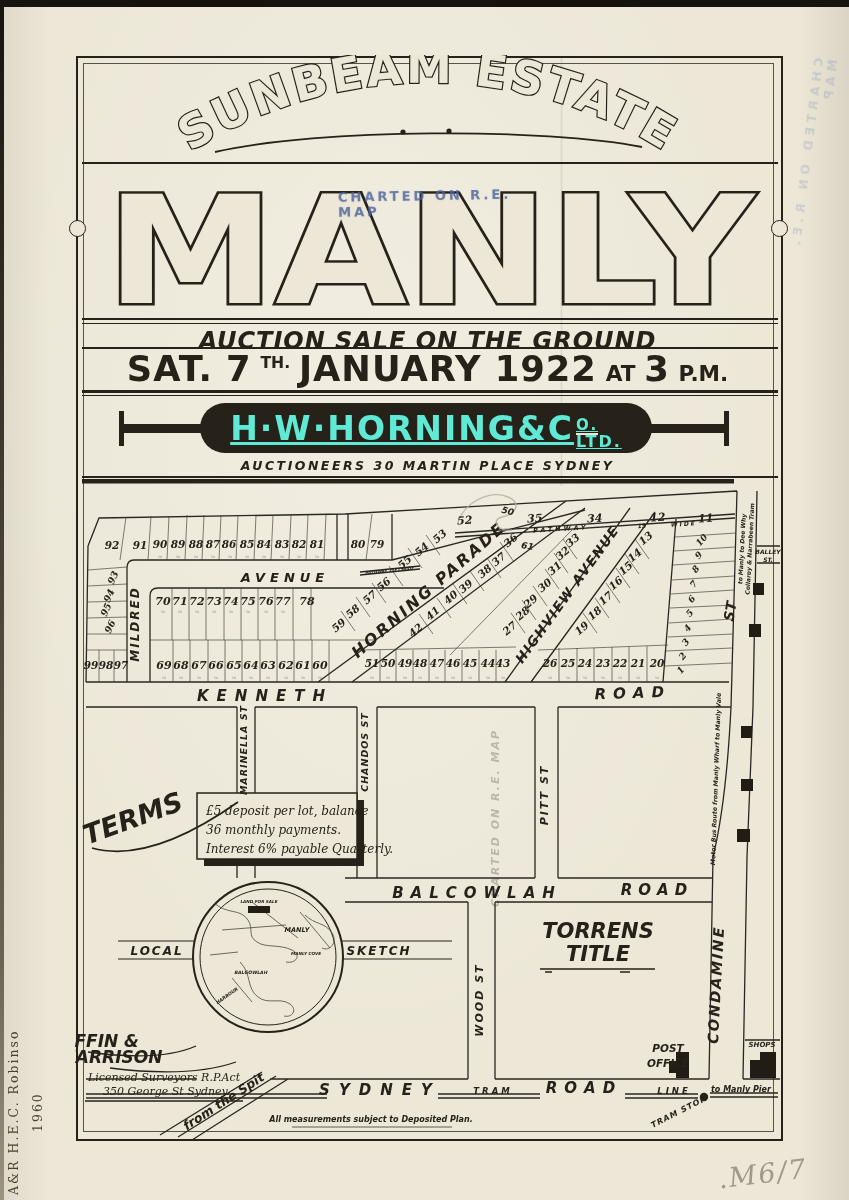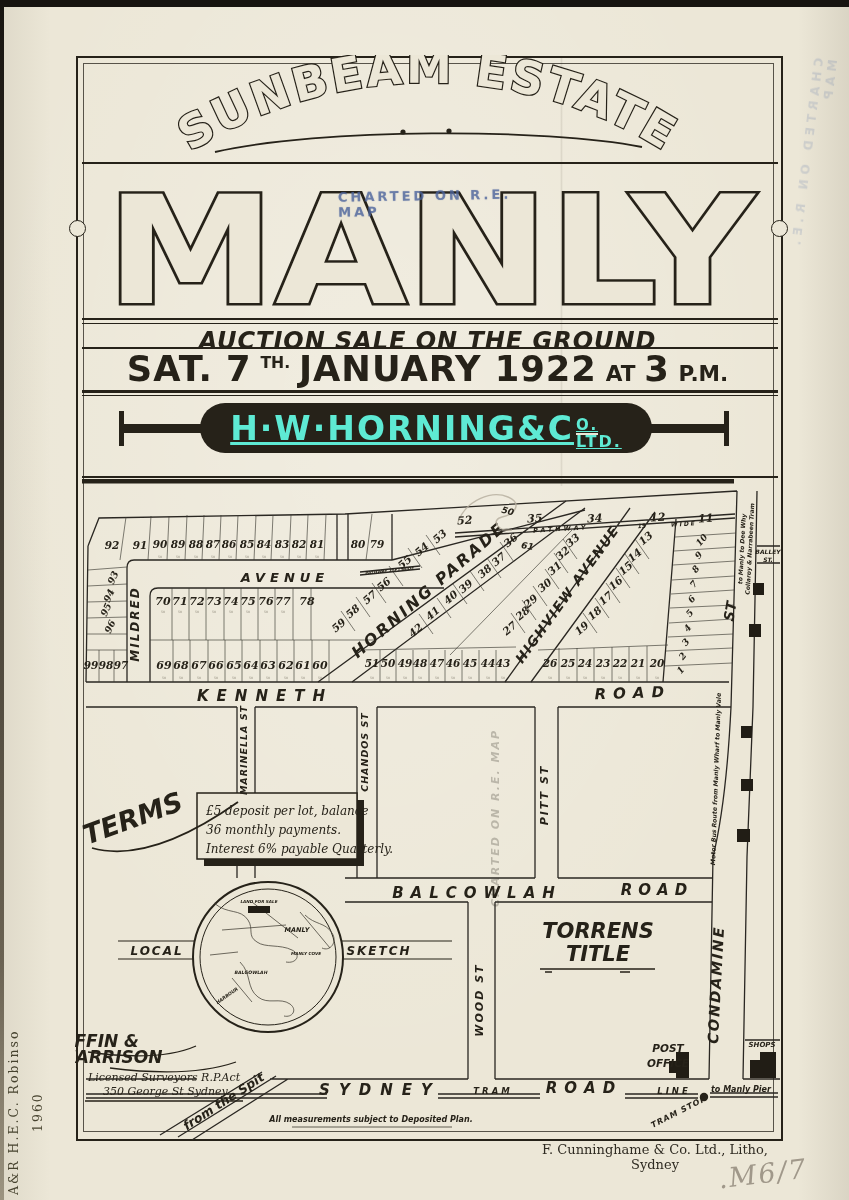--- a/index.html
+++ b/index.html
@@ -109,20 +109,21 @@
   <div class="banner-cap" style="left:724px;"></div>
   <div class="banner">
     <div class="banner-text">
       <span>H·W·HORNING&amp;C</span>
       <span class="costack">
         <span class="co">O.</span>
         <span class="ltd">LTD.</span>
       </span>
     </div>
   </div>
+  <div class="auctioneers">AUCTIONEERS 30 MARTIN PLACE SYDNEY</div>
   <div class="rule" style="left:82px;top:476px;width:696px;height:1.5px;"></div>
 
   <svg id="estate" class="map-svg" width="710" height="672" viewBox="75 478 710 672">
     <rect x="82" y="479" width="652" height="4.5" fill="#262219"></rect>
 
     <g stroke="#2a2722" stroke-width="1.3" fill="none">
       <path d="M88 546 L99 518 L345 514 L737 491 M88 546 L86 682 M86 682 L729 682 M737 491 L731 707 M757 491 L753 707"></path>
       <path d="M731 707 C728 768 722 820 713 857 L709 1079 M753 707 L747 857 L743 1079 M757 546 L780 546 M757 563 L780 563 M745 1040 L780 1040"></path>
       <path d="M392 560 L134 560 Q127 560 127 568 L127 682 M444 588 L158 588 Q150 588 150 596 L150 682 M392 560 L585 510"></path>
       <path d="M318 682 L566 501 M352 682 L585 508 M505 682 L630 508 M531 682 L655 512 M676 519 L663 682 M455 533 L735 514 M455 537 L735 518 M360 572 L420 566 M360 575 L420 569 M337 514 L337 560 M348 514 L348 560 M392 514 L392 560"></path>
@@ -389,15 +390,14 @@
         <text x="231" y="613" class="dim">50</text>
         <text x="248" y="613" class="dim">50</text>
         <text x="266" y="613" class="dim">50</text>
         <text x="283" y="613" class="dim">50</text>
       </g>
   </svg>
 
   <div class="margin-stamp" style="left:6px;top:1000px;height:195px;">A&amp;R H.E.C. Robinso</div>
   <div class="margin-stamp" style="left:30px;top:1072px;height:60px;">1960</div>
   <div class="blue-smudge" style="left:800px;top:58px;height:200px;">CHARTED ON R.E. MAP</div>
-  <div class="printer">F. Cunninghame &amp; Co. Ltd., Litho, Sydney</div>
   <div class="pencil-ref">.M6/7</div>
 </div>
 
 </body></html>

